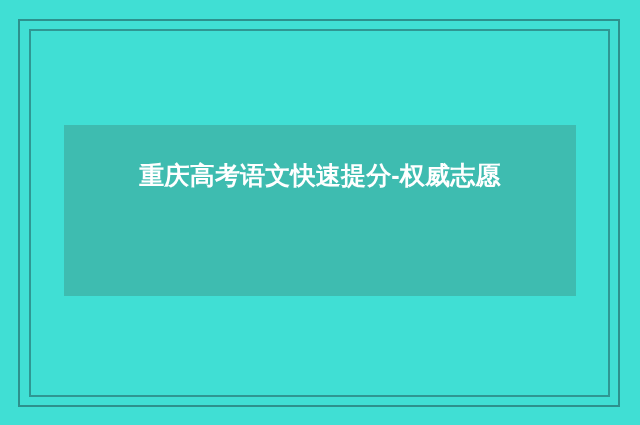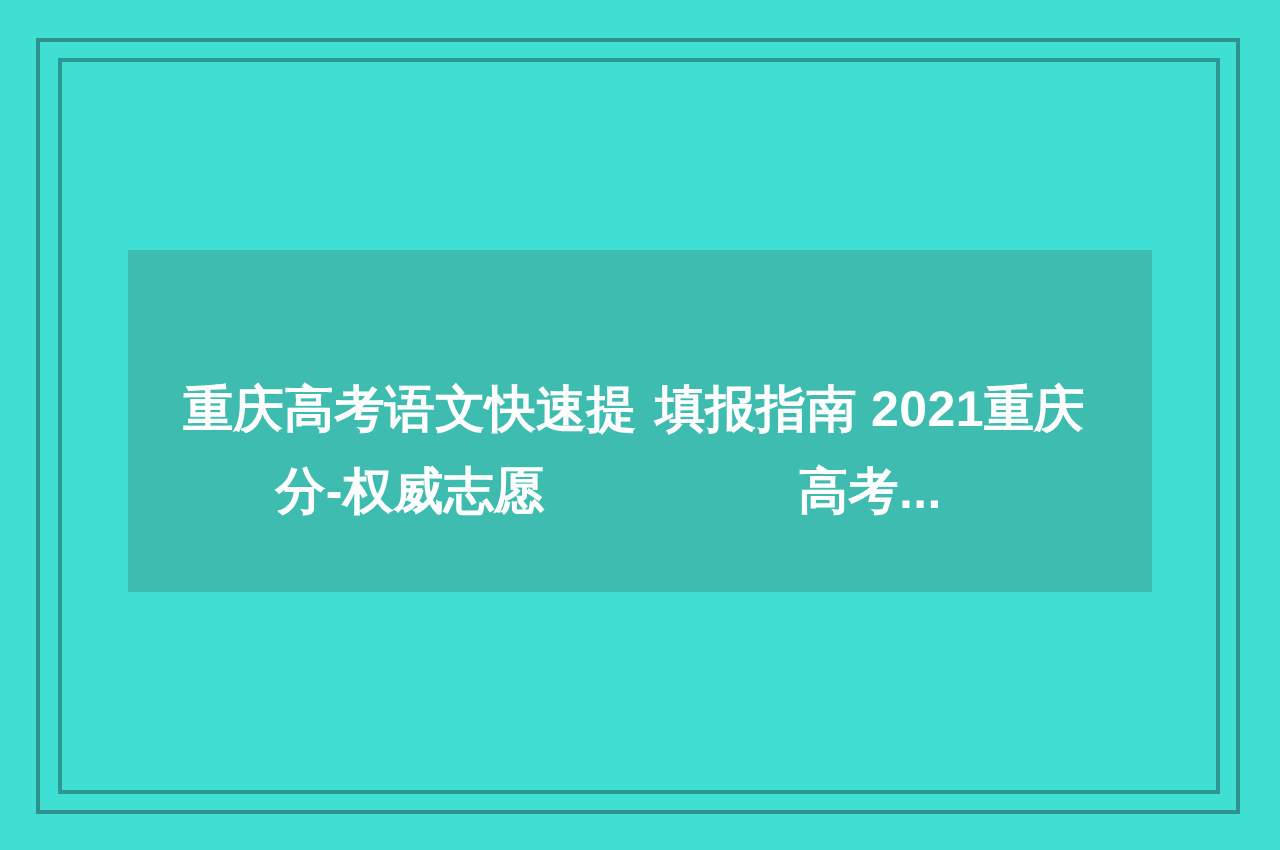--- a/index.html
+++ b/index.html
@@ -71,36 +71,35 @@
     letter-spacing: 0.2px;
     width: 100%;
     max-width: 380px;
     word-break: break-all;
   }
 
   
   .title-block {
     width: 100%;
     display: flex;
-    flex-direction: row;
+    flex-direction: column;
     align-items: center;
     justify-content: flex-start;
     height: 100%;
     padding-top: 30px;
     box-sizing: border-box;
   }
 </style>
 </head>
 <body>
 
 <div class="canvas">
 
   <div class="frame-outer"></div>
   <div class="frame-inner"></div>
 
   <div class="title-panel">
     <div class="title-block">
       <p class="title-text">重庆高考语文快速提分-权威志愿</p>
-      <p class="title-text">填报指南 2021重庆高考...</p>
     </div>
   </div>
 
 </div>
 
 </body></html>

